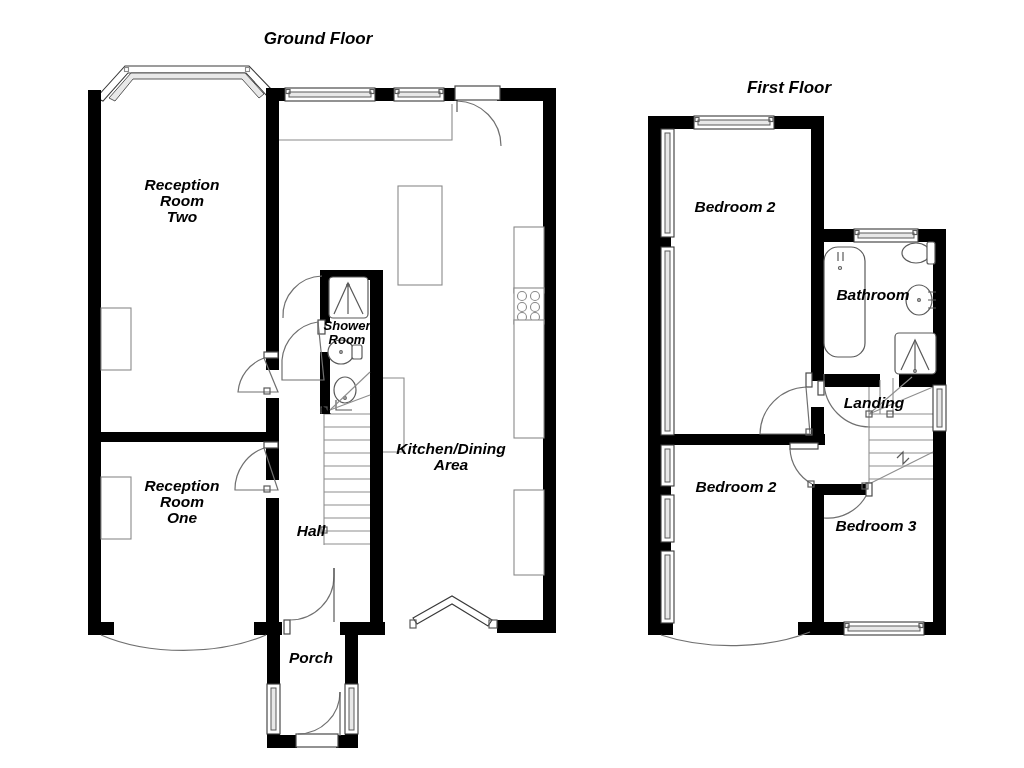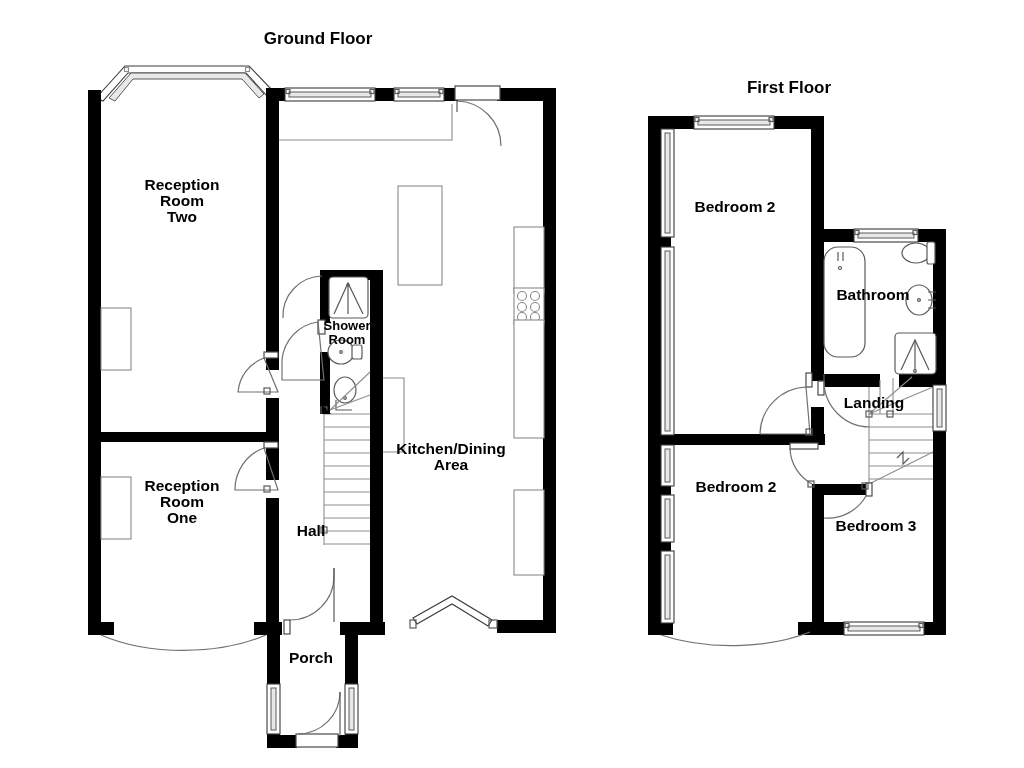--- a/index.html
+++ b/index.html
@@ -11,20 +11,21 @@
     width: 1024px;
     height: 768px;
     overflow: hidden;
     font-family: "Liberation Sans", sans-serif;
   }
   #plan-root {
     position: relative;
     width: 1024px;
     height: 768px;
     background: #ffffff;
+    font-style: italic;
   }
   #floorplan-svg {
     display: block;
     width: 1024px;
     height: 768px;
   }
   .floor-title {
     font-family: "Liberation Sans", sans-serif;
     font-size: 17px;
     font-weight: bold;

